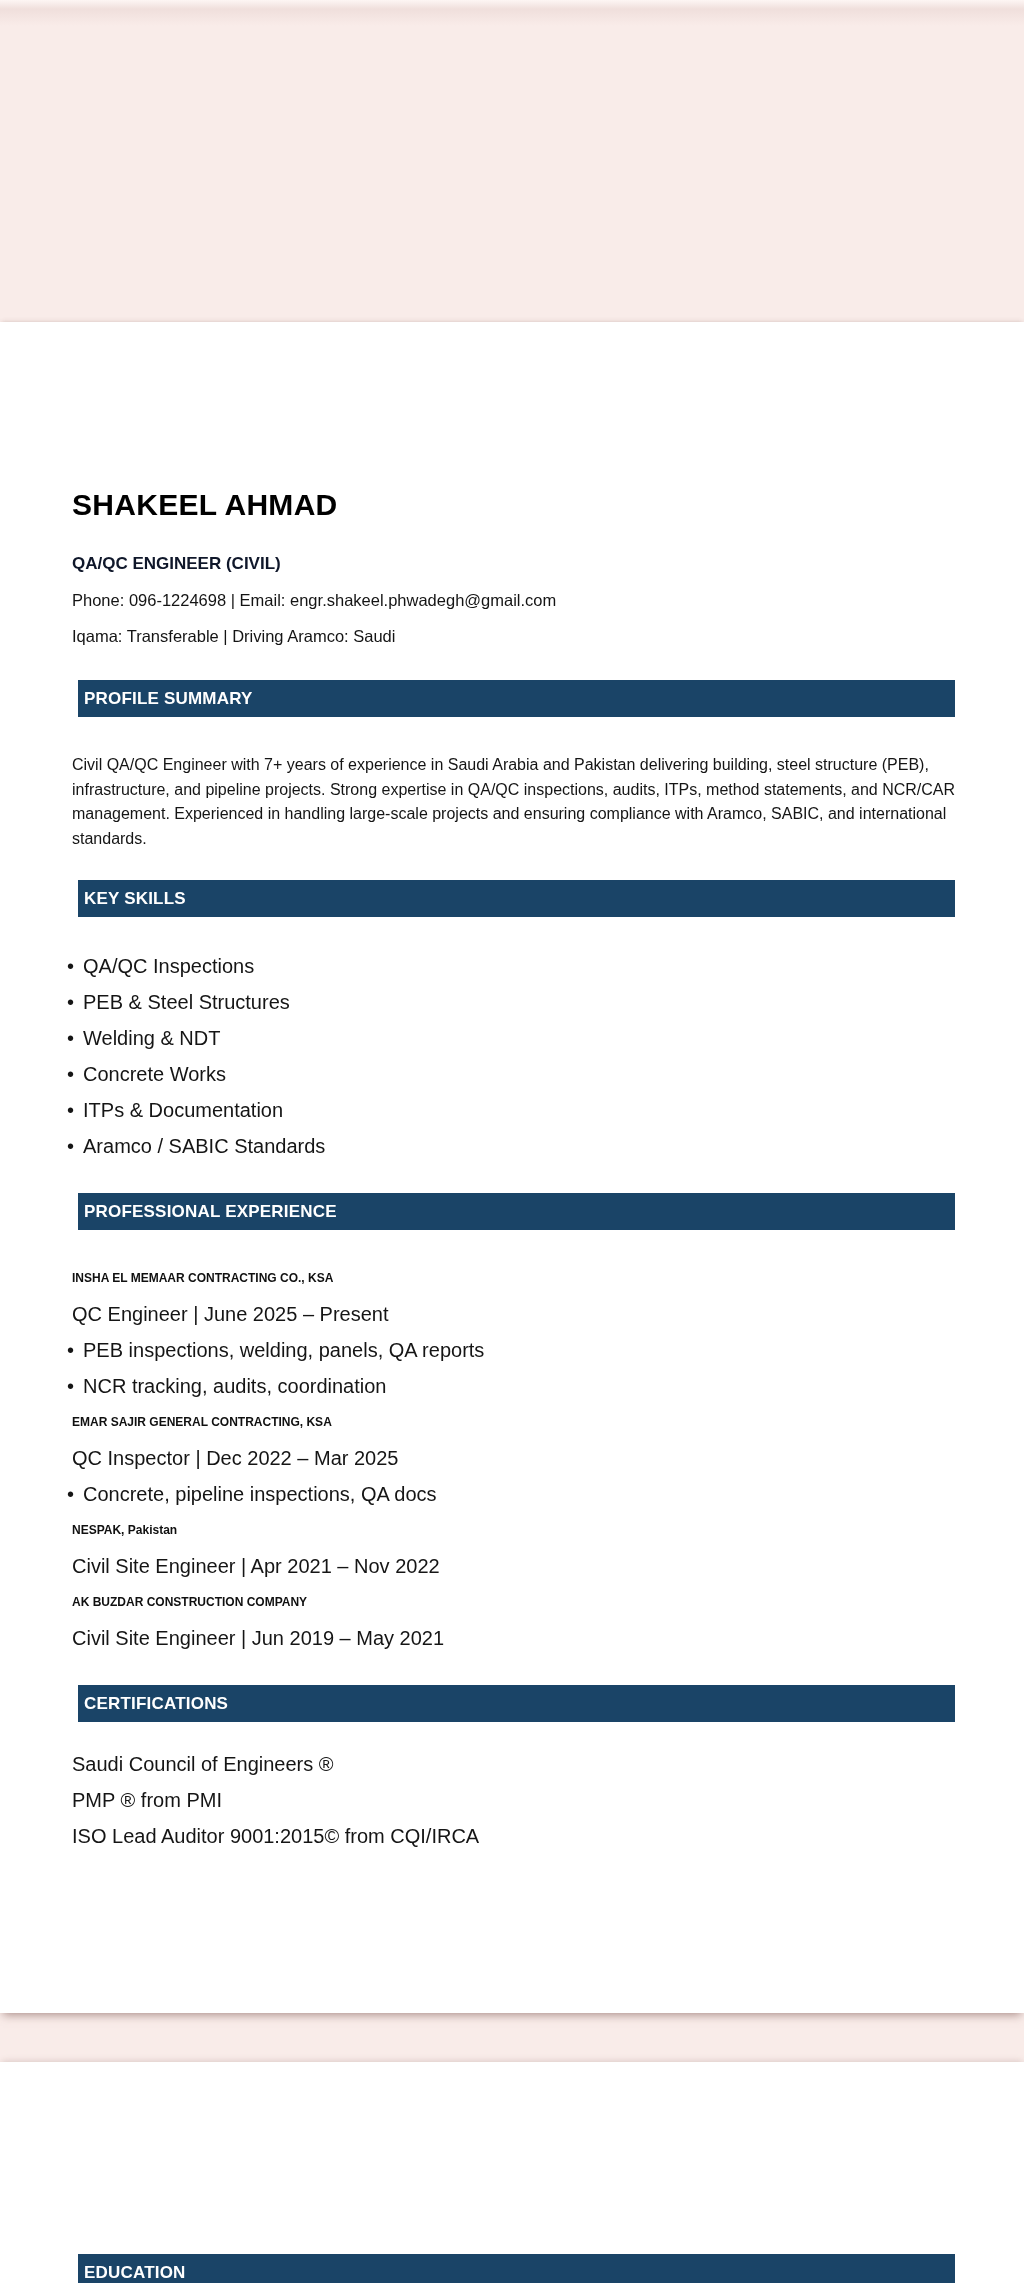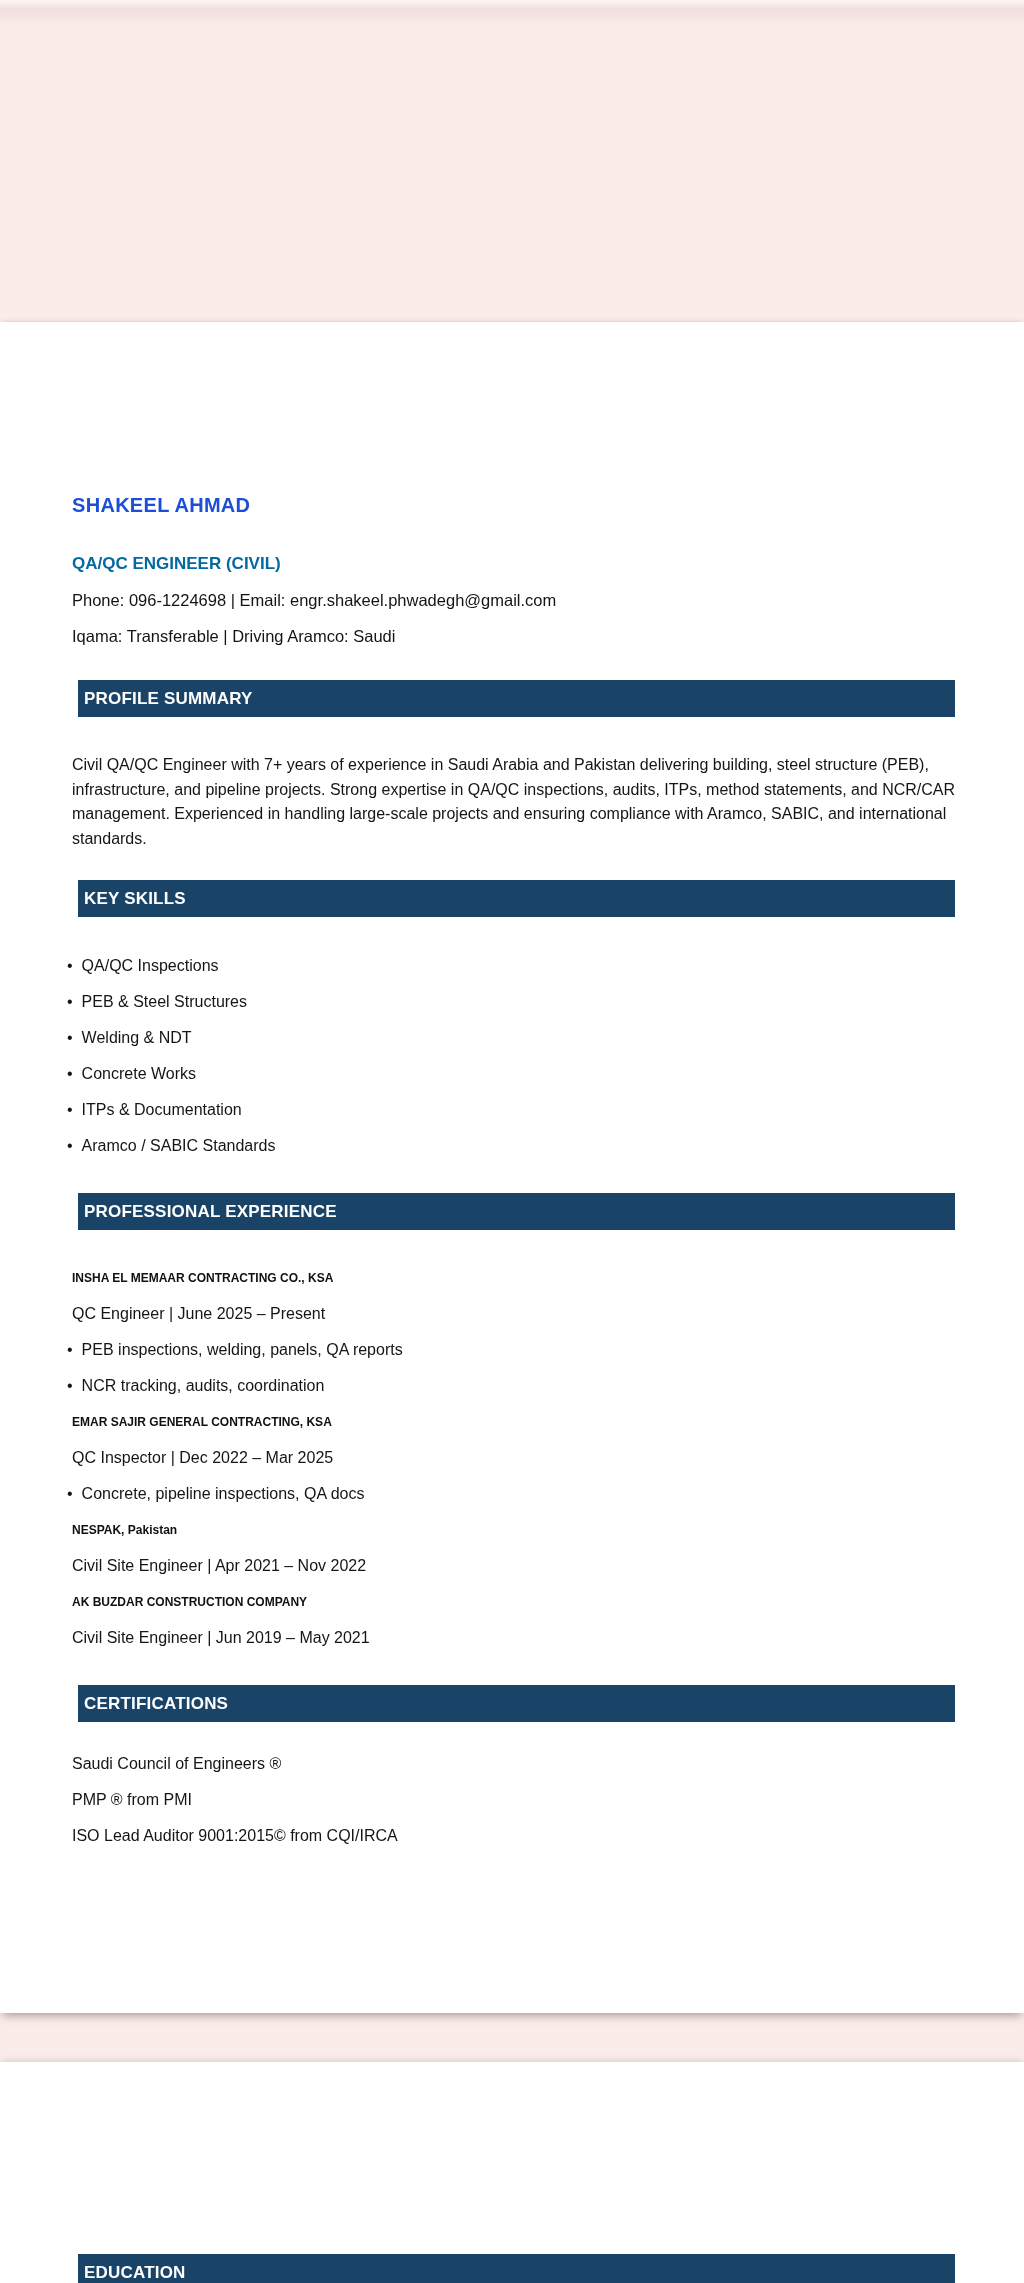--- a/index.html
+++ b/index.html
@@ -46,32 +46,32 @@
     box-shadow: 0 -3px 6px -2px rgba(120, 84, 78, 0.22);
   }
   .inner {
     padding: 164px 66px 0 72px;
   }
   .inner2 {
     padding: 192px 66px 0 72px;
   }
   h1.name {
     margin: 0;
-    font-size: 20px;
+    font-size: 30px;
     line-height: 38px;
     font-weight: bold;
-    color: #1d4ed8;
+    color: #000000;
     letter-spacing: 0.3px;
   }
   .jobtitle {
     margin-top: 28px;
     font-size: 17px;
     line-height: 24px;
     font-weight: bold;
-    color: #0369a1;
+    color: #0f172a;
   }
   .contact {
     margin-top: 12px;
     font-size: 16.5px;
     line-height: 24px;
     color: #141414;
   }
   .bar {
     margin-left: 6px;
     width: 877px;
@@ -96,21 +96,21 @@
     width: 888px;
     color: #151515;
   }
   .list {
     display: flow-root;
   }
   .skills { margin-top: 37px; }
   .exp    { margin-top: 36px; }
   .certs  { margin-top: 30px; }
   .row {
-    font-size: 16px;
+    font-size: 20px;
     line-height: 24px;
     margin-bottom: 12px;
     color: #151515;
   }
   .row.company {
     font-weight: bold;
     font-size: 12px;
     color: #101010;
   }
   .bullet-row {

